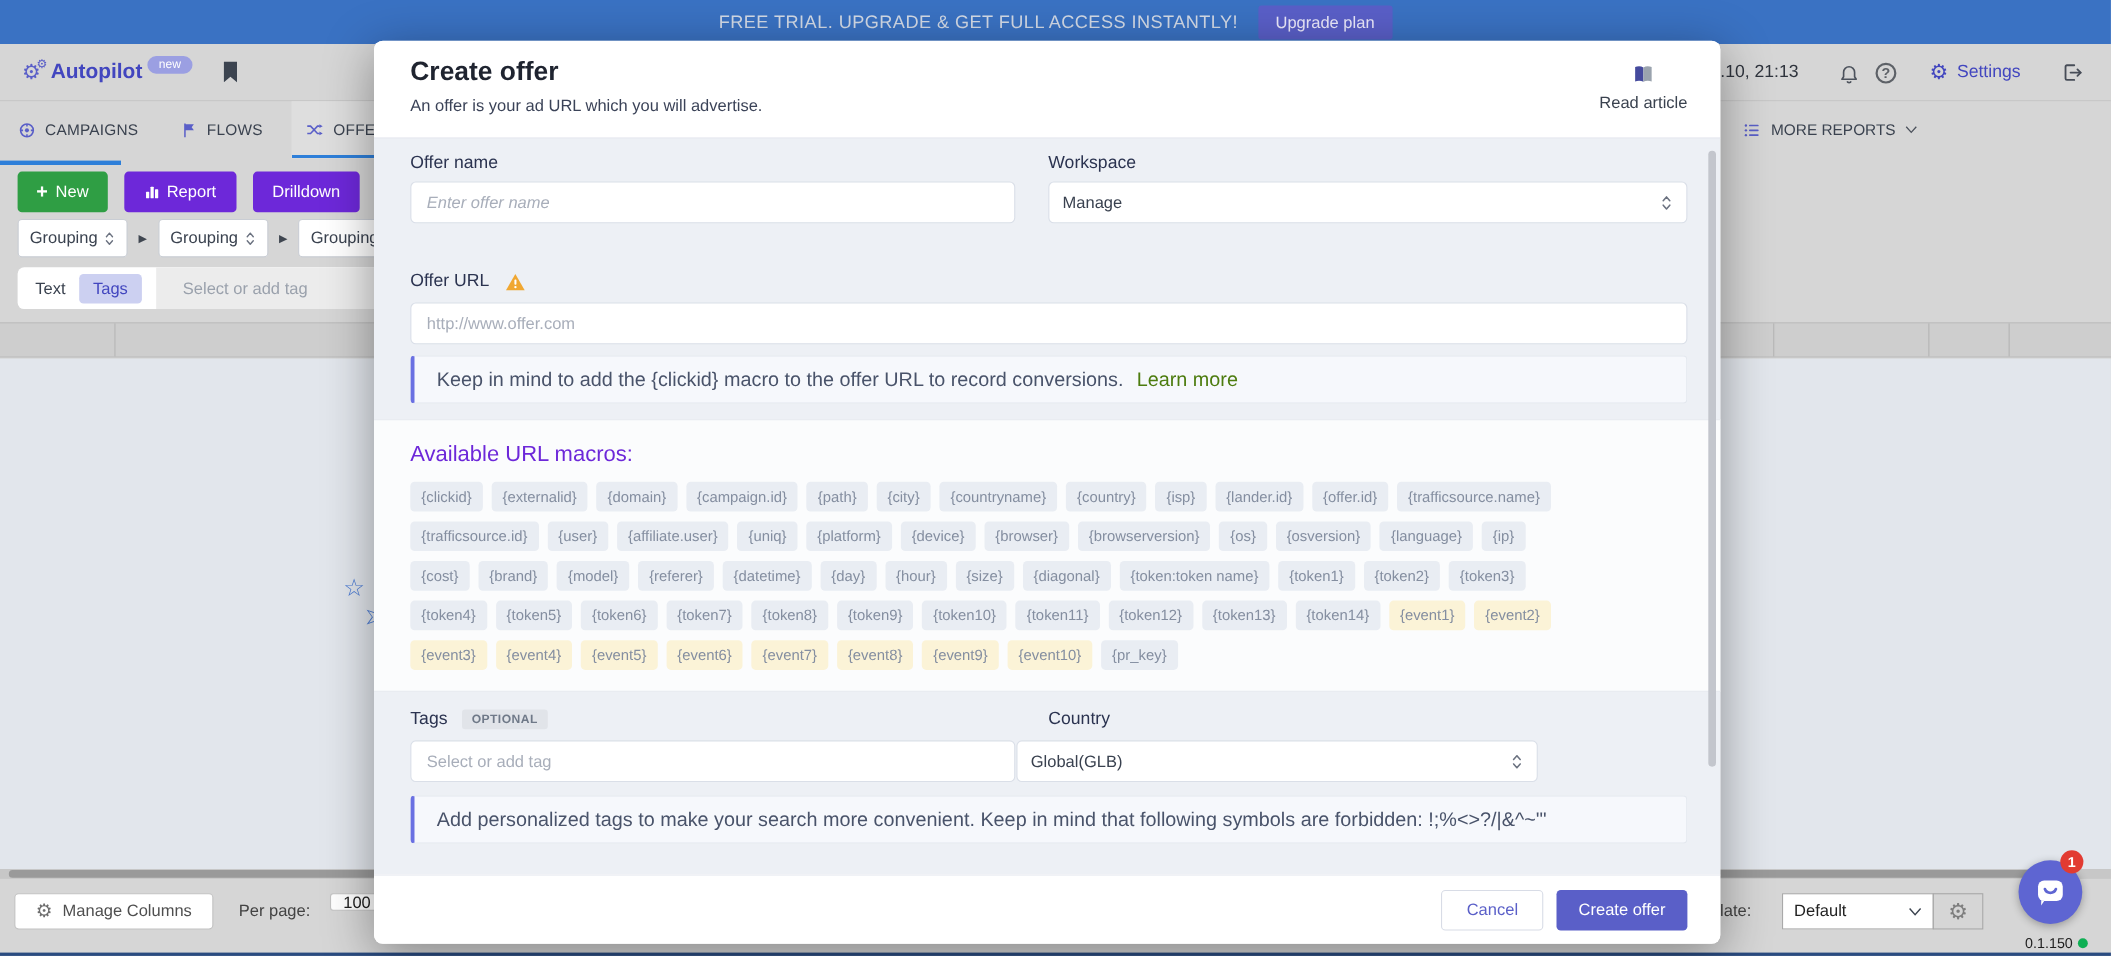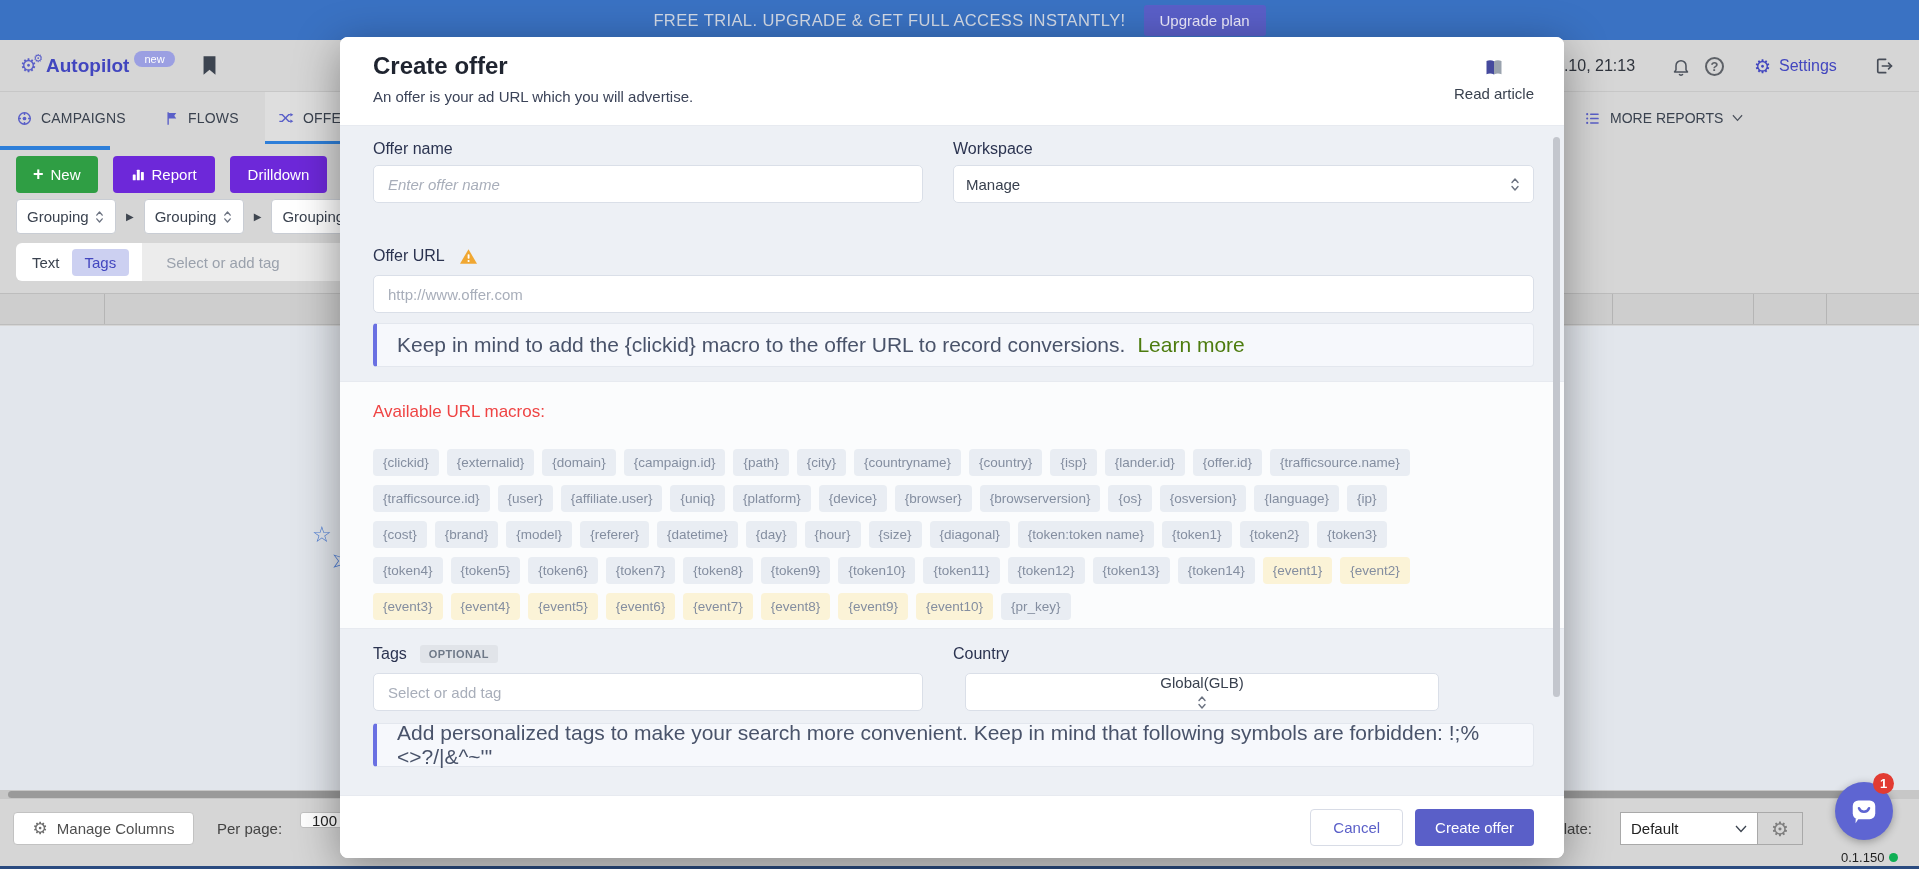--- a/index.html
+++ b/index.html
@@ -110,33 +110,33 @@
   .flabel{position:absolute;font-size:16px;color:#2b3350;}
   .finput{position:absolute;height:38px;background:#fff;border:1px solid #dadfe8;border-radius:5px;font-size:15px;color:#39414f;padding:0 14px;width:550px;}
   .finput::placeholder{color:#a8aeba;}
   .fselect{position:absolute;height:38px;background:#fff;border:1px solid #dadfe8;border-radius:5px;display:flex;align-items:center;justify-content:space-between;padding:0 12px;font-size:15px;color:#39414f;cursor:pointer;}
   .lab-offer-name{left:33px;top:14px;}
   .in-offer-name{left:33px;top:39px;font-style:italic;}
   .lab-workspace{left:613px;top:14px;}
   .sel-workspace{left:613px;top:39px;width:581px;}
   .lab-offer-url{left:33px;top:121px;display:flex;align-items:center;gap:14px;}
   .in-offer-url{left:33px;top:149px;width:1161px;}
-  .note{position:absolute;left:33px;width:1161px;height:44px;background:#f6f8fc;border:1px solid #e3e7ee;border-left:4px solid #6a70e2;border-radius:4px;display:flex;align-items:center;padding-left:20px;font-size:21px;color:#49536a;}
+  .note{position:absolute;left:33px;width:1161px;height:44px;background:#f6f8fc;border:1px solid #e3e7ee;border-left:4px solid #6a70e2;border-radius:4px;display:flex;align-items:center;padding-left:20px;font-size:18px;color:#49536a;}
   .note-url{top:197px;}
   .note a{color:#4d7c0f;text-decoration:none;margin-left:12px;cursor:pointer;}
   .macros-band{position:absolute;left:0;right:0;top:255px;height:248px;background:#fbfcfd;border-top:1px solid #e7eaf0;border-bottom:1px solid #e7eaf0;padding:20px 30px 0 33px;}
-  .macros-title{font-size:17px;color:#ef4444;margin-bottom:27px;}
+  .macros-title{font-size:20px;color:#6d28d9;margin-bottom:13px;}
   .chip-row{display:flex;gap:8px;margin-bottom:9px;white-space:nowrap;}
   .chip{background:#e9edf3;color:#848ea0;font-size:13.5px;padding:6px 10px;border-radius:4px;cursor:pointer;}
   .chip.event{background:#fbf3d7;}
   .lab-tags{left:33px;top:519px;display:flex;align-items:center;}
   .opt-badge{background:#e1e4e9;color:#6f7988;font-size:11px;font-weight:bold;letter-spacing:.4px;padding:3px 9px;border-radius:3px;margin-left:13px;}
   .in-tags{left:33px;top:547px;}
   .lab-country{left:613px;top:519px;}
-  .sel-country{left:625px;top:547px;width:474px;flex-direction:column;}
+  .sel-country{left:584px;top:547px;width:474px;}
   .note-tags{top:597px;}
   .m-footer{position:absolute;bottom:0;left:0;right:0;height:63px;background:#fff;border-top:1px solid #e7eaf0;display:flex;align-items:center;justify-content:flex-end;gap:12px;padding-right:30px;}
   .btn-cancel{background:#fff;border:1px solid #d8dce6;color:#5a5fc8;font-size:15px;padding:9px 22px;border-radius:4px;cursor:pointer;}
   .btn-create{background:#5a5fc8;border:none;color:#fff;font-size:15px;padding:10px 20px;border-radius:4px;cursor:pointer;}
   .m-scroll{position:absolute;right:4px;top:100px;width:7px;height:560px;background:#c3c6cd;border-radius:4px;}
   .icon{display:inline-flex;align-items:center;}
 </style>
 </head>
 <body>
 

